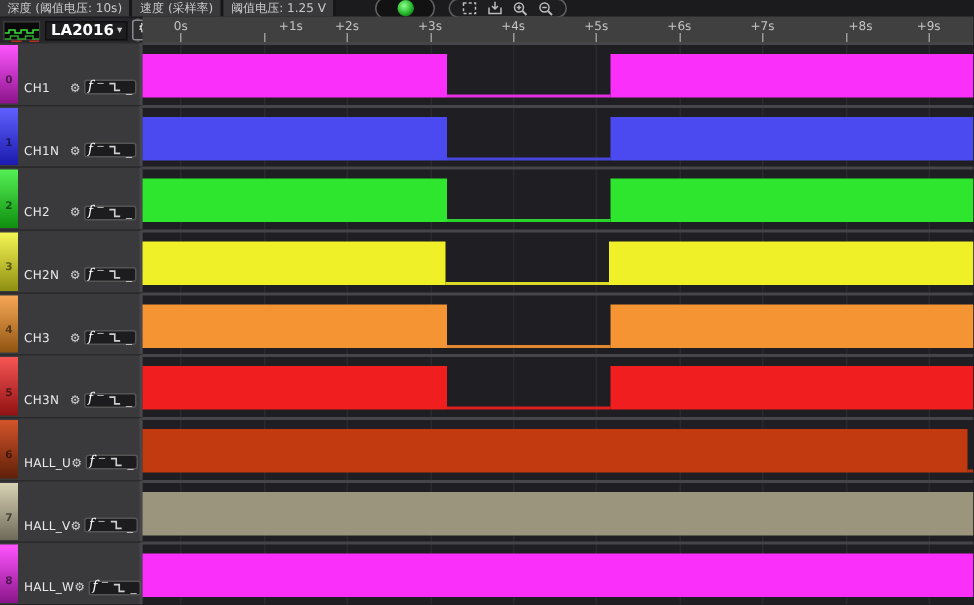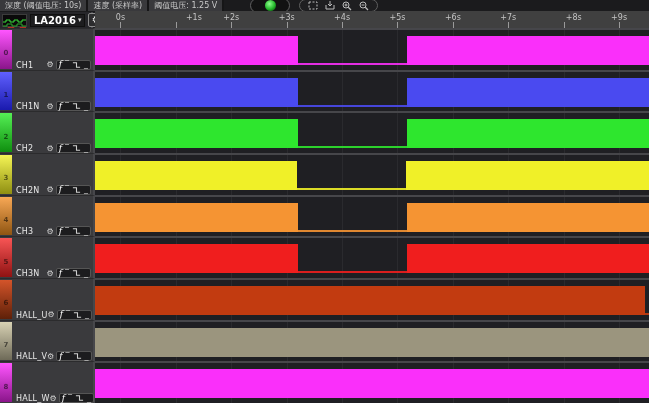--- a/index.html
+++ b/index.html
@@ -28,21 +28,21 @@
 
   
   .channels { position:absolute; left:0; top:28px; width:649px; height:375px; background:#1f1f23; }
   .grid-overlay { position:absolute; left:95px; top:0; width:554px; height:375px; }
   .grid-line { position:absolute; top:0; bottom:0; width:1px; background:rgba(255,255,255,0.05); }
   .rows { position:absolute; inset:0; display:flex; flex-direction:column; }
   .ch-row { flex:1; display:flex; min-height:0; }
   .ch-side { width:95px; flex:none; background:#3a3a3d; border-right:2px solid #47474b; border-top:1px solid #2b2b2d; display:flex; }
   .stripe { width:12px; flex:none; margin:1px 0; position:relative; }
   .stripe .num { position:absolute; left:0; right:0; top:50%; text-align:center; font-size:7px; font-weight:bold; color:rgba(0,0,0,0.55); }
-  .ch-head { flex:1; display:flex; justify-content:space-between; align-items:flex-end; padding:18px 2px 0 4px; }
+  .ch-head { flex:1; display:flex; justify-content:space-between; align-items:center; padding:18px 2px 0 4px; }
   .ch-label { font-size:8px; color:#e8e8e8; letter-spacing:0.2px; }
   .ch-icons { display:flex; align-items:center; gap:2px; }
   .icon-gear { font-size:8px; color:#d0d0d0; line-height:9px; }
   .trig-chip { display:flex; align-items:center; gap:3px; background:#1c1c1e; border:1px solid #555; border-radius:2px; padding:0 2px; height:10px; }
   .trig-chip .tf { font-family:"DejaVu Serif","Liberation Serif",serif; font-style:italic; font-size:9px; color:#fff; line-height:9px; }
   .trig-chip .hi { font-size:8px; color:#cfcfcf; line-height:5px; }
   .trig-chip .lo { font-size:8px; color:#cfcfcf; line-height:13px; }
   .ch-wave { flex:1; position:relative; border-top:2px solid #46464a; min-width:0; }
   .seg { position:absolute; }
   .seg.high { top:6px; height:29px; }

